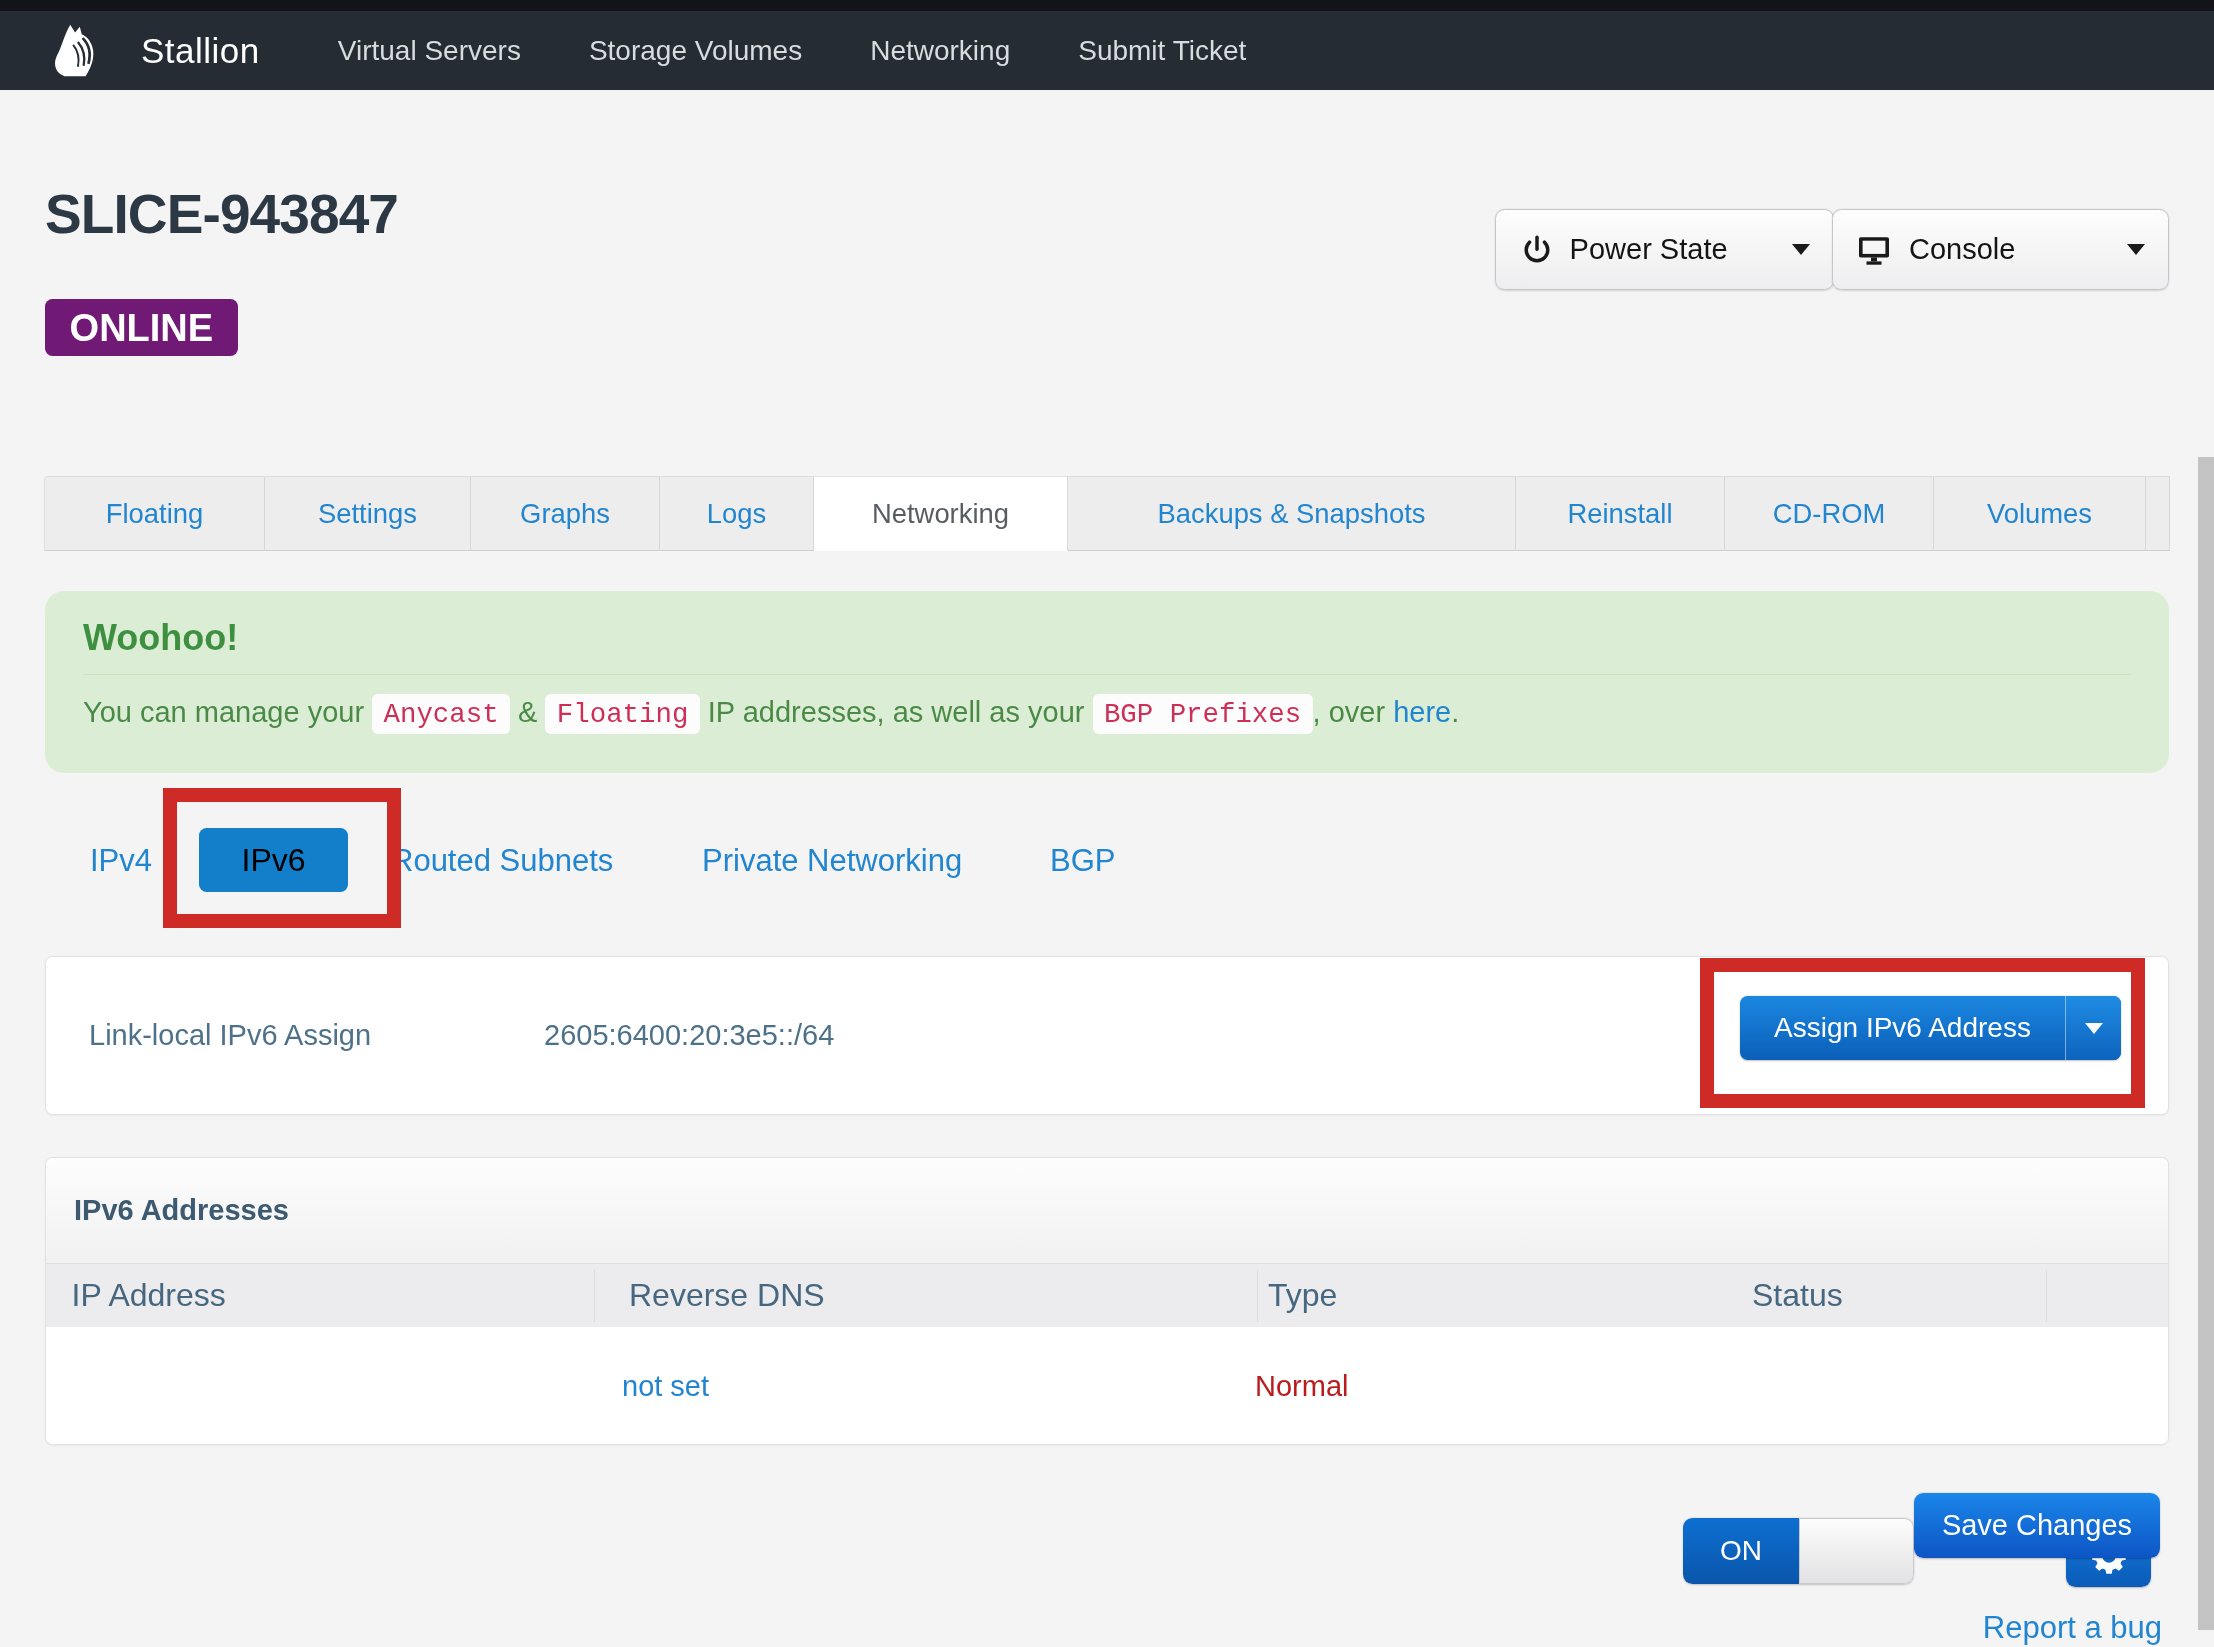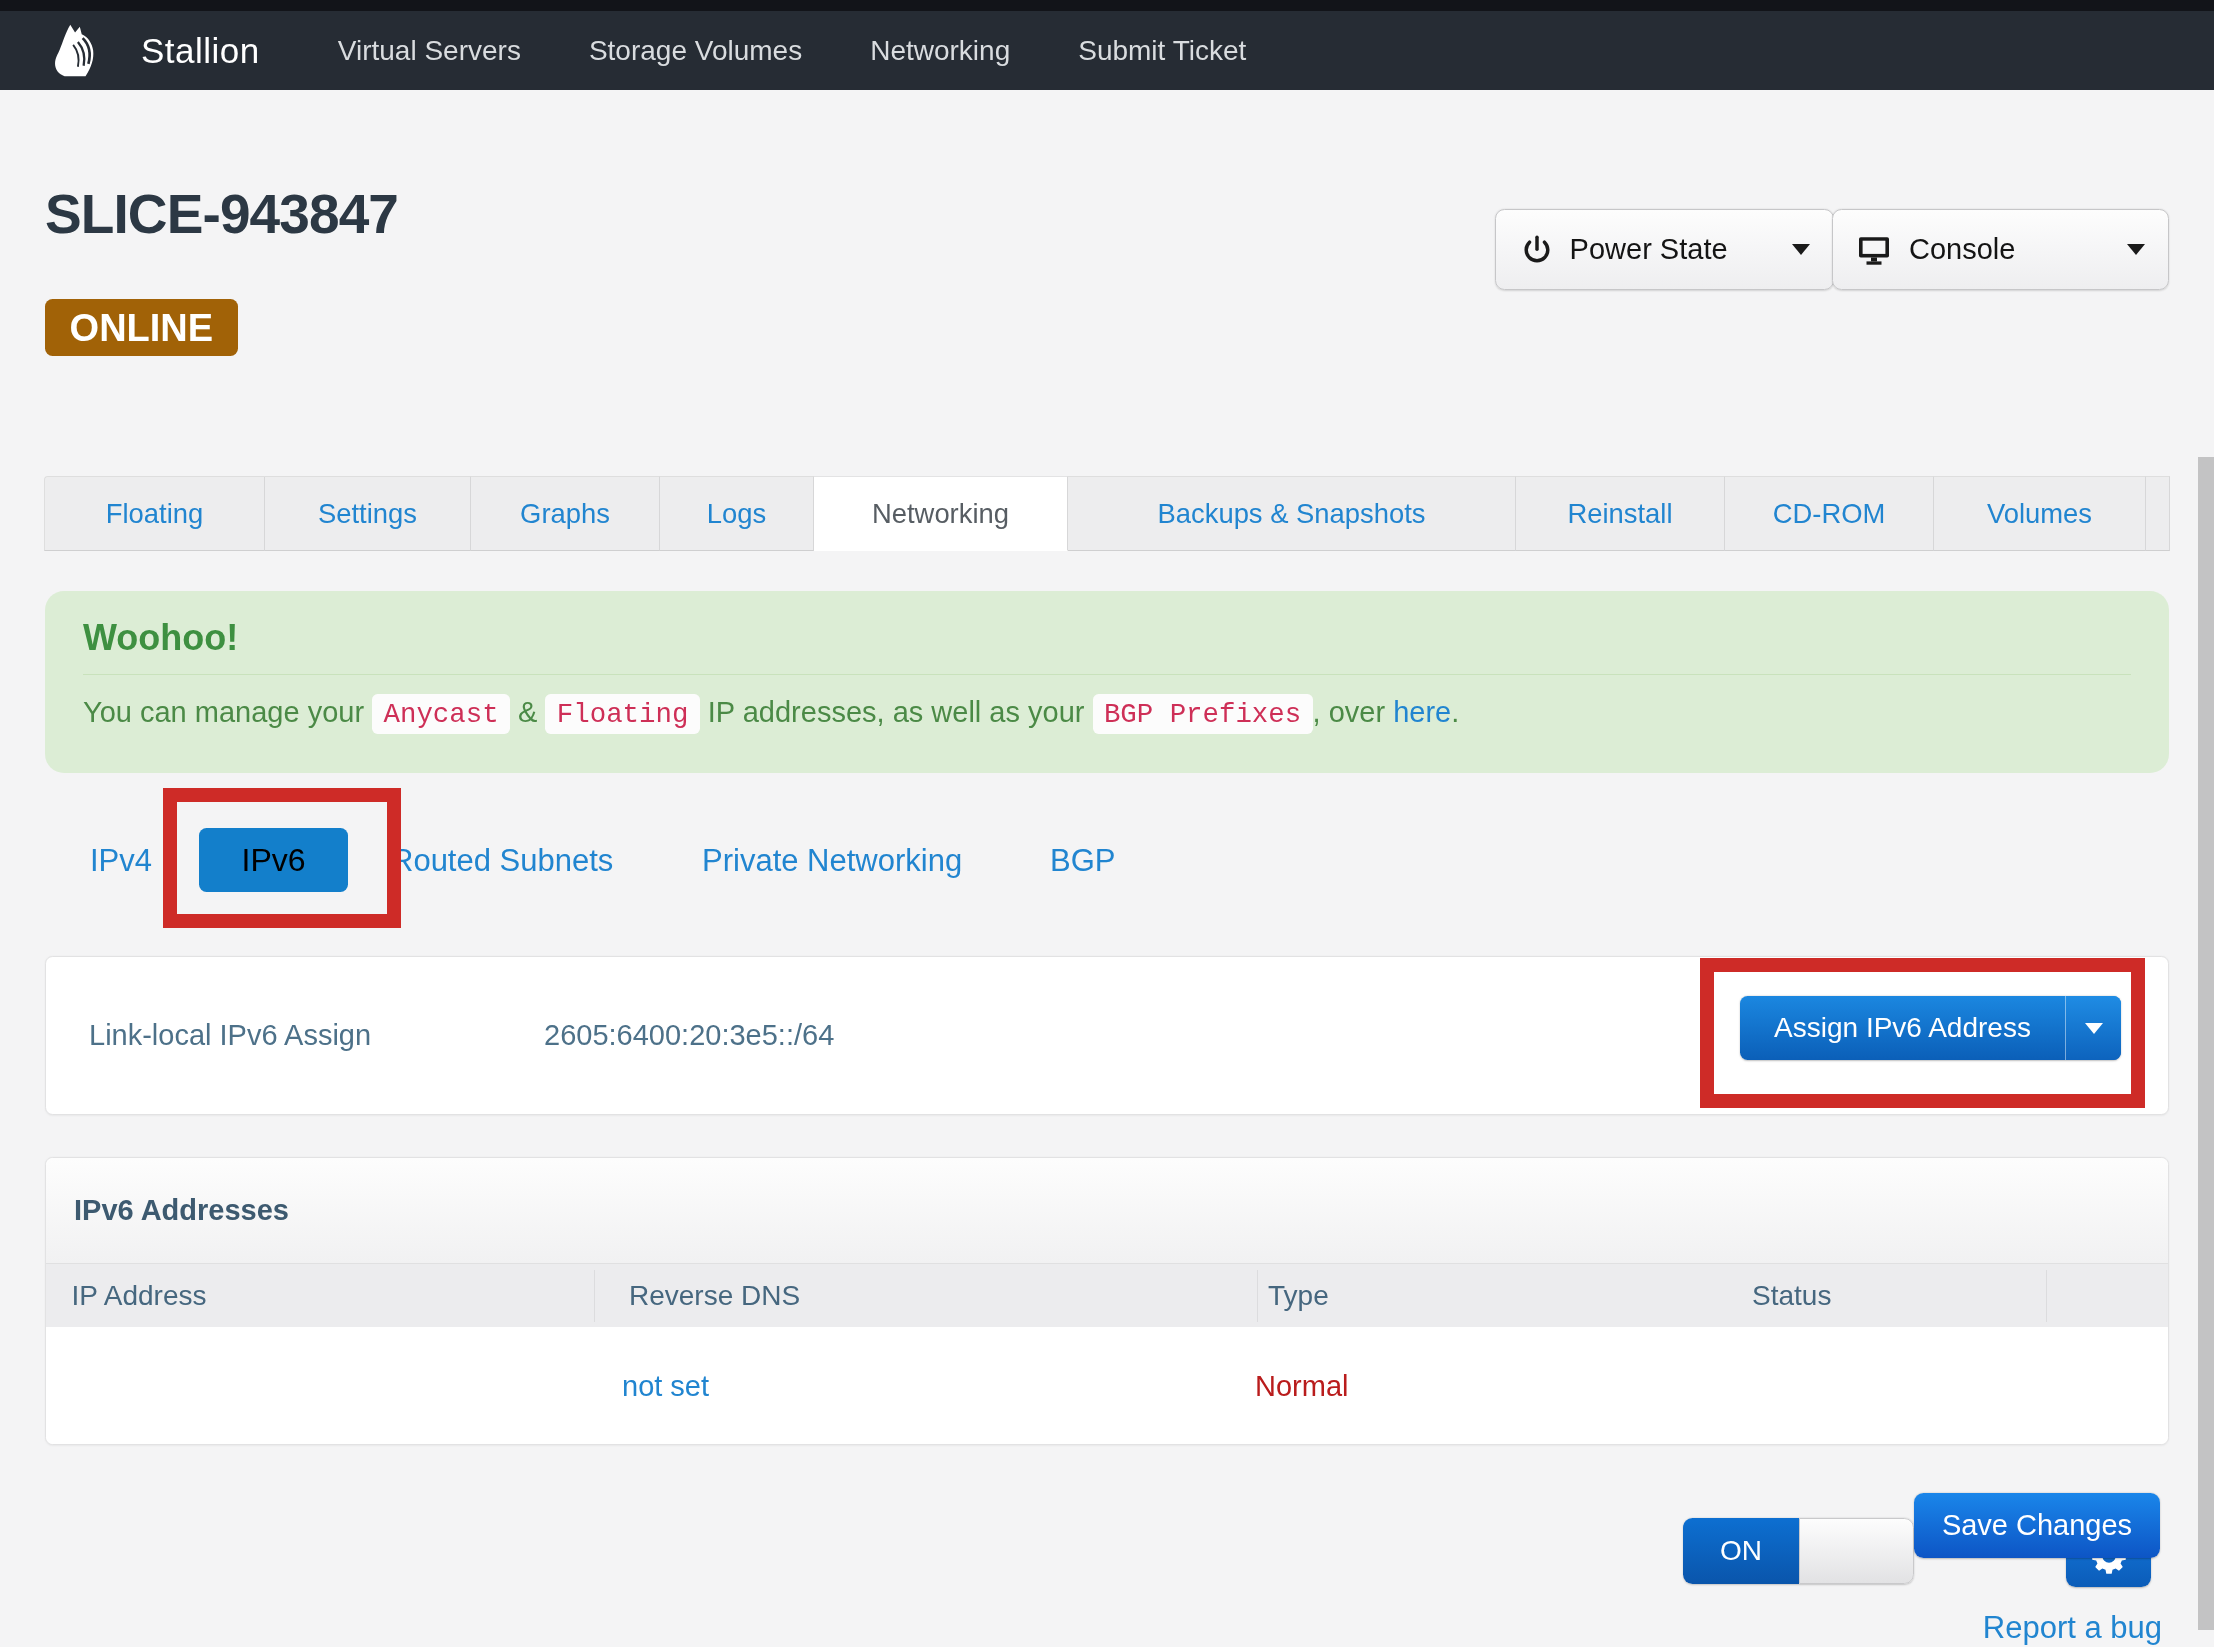--- a/index.html
+++ b/index.html
@@ -10,21 +10,21 @@
   
   .top-strip{left:0;top:0;width:2214px;height:11.4px;background:#121419;}
   .navbar{left:0;top:11.4px;width:2214px;height:79px;background:#262c34;display:flex;align-items:center;}
   .logo-wrap{margin-left:45px;width:62px;height:61px;display:flex;align-items:center;justify-content:center;}
   .brand{margin-left:34px;color:#ffffff;font-size:35px;font-weight:400;letter-spacing:0.5px;}
   .nav-item{color:#d9dcdf;font-size:28px;margin-left:68px;cursor:pointer;}
   .nav-item.first{margin-left:78px;}
 
   
   .page-title{left:45px;top:187px;font-size:55px;font-weight:700;color:#2c3844;letter-spacing:-0.9px;line-height:1;}
-  .status-badge{left:45px;top:299px;background:#a16207;color:#fff;font-size:38px;font-weight:700;
+  .status-badge{left:45px;top:299px;background:#701a75;color:#fff;font-size:38px;font-weight:700;
                 padding:9.5px 24.6px;border-radius:7.6px;line-height:1;}
   .hdr-btn{top:209px;height:81px;background:linear-gradient(#fdfdfd,#eeeef0);border:0.9px solid #c6c6c8;
            border-radius:9.5px;box-shadow:0 0.9px 1.9px rgba(0,0,0,.14);display:flex;align-items:center;
            box-sizing:border-box;font-size:29px;color:#141414;cursor:pointer;}
   .hdr-btn .lbl{margin-left:17px;}
   .caret{width:0;height:0;border-left:9.5px solid transparent;border-right:9.5px solid transparent;
          border-top:11.4px solid #1a1a1a;margin-left:auto;margin-right:23px;}
   .caret.white{border-top-color:#fff;margin:0;}
 
   
@@ -69,21 +69,21 @@
                      background:linear-gradient(#1f8ce4,#0d63bd);}
 
   
   .addr-panel{left:45px;top:1157px;width:2124px;height:288px;}
   .addr-head{position:absolute;left:0;top:0;width:100%;height:106px;box-sizing:border-box;
              background:linear-gradient(#fdfdfd,#f1f1f2);border-bottom:0.9px solid #e0e0e1;
              border-radius:7.6px 7.6px 0 0;display:flex;align-items:center;}
   .addr-head span{margin-left:28px;font-size:29px;font-weight:700;color:#3d5a70;}
   .thead{position:absolute;left:0;top:106px;width:100%;height:63px;background:#ececee;
          border-bottom:0.9px solid #e0e0e1;}
-  .th{position:absolute;top:0;height:63px;display:flex;align-items:center;font-size:28px;color:#46677f;}
+  .th{position:absolute;top:0;height:63px;display:flex;align-items:center;font-size:32px;color:#46677f;}
   .vsep{position:absolute;top:5.7px;height:52px;width:0.9px;background:#dcdcde;}
   .trow{position:absolute;left:0;top:169px;width:100%;height:117px;background:#fff;border-radius:0 0 7.6px 7.6px;}
   .td{position:absolute;font-size:29px;line-height:34px;color:#b91c1c;}
   .link-blue{color:#2185d0;cursor:pointer;}
 
   .toggle{position:absolute;left:1637px;top:191px;width:231px;height:66px;border-radius:9.5px;cursor:pointer;
           box-shadow:0 0.9px 1.9px rgba(0,0,0,.2);display:flex;overflow:hidden;}
   .toggle .on{width:116px;background:linear-gradient(#0d6fd1,#0a55ab);color:#fff;font-size:28px;
               display:flex;align-items:center;justify-content:center;}
   .toggle .handle{flex:1;background:linear-gradient(#fdfdfd,#e2e2e4);border-left:0.9px solid #b9b9bb;

